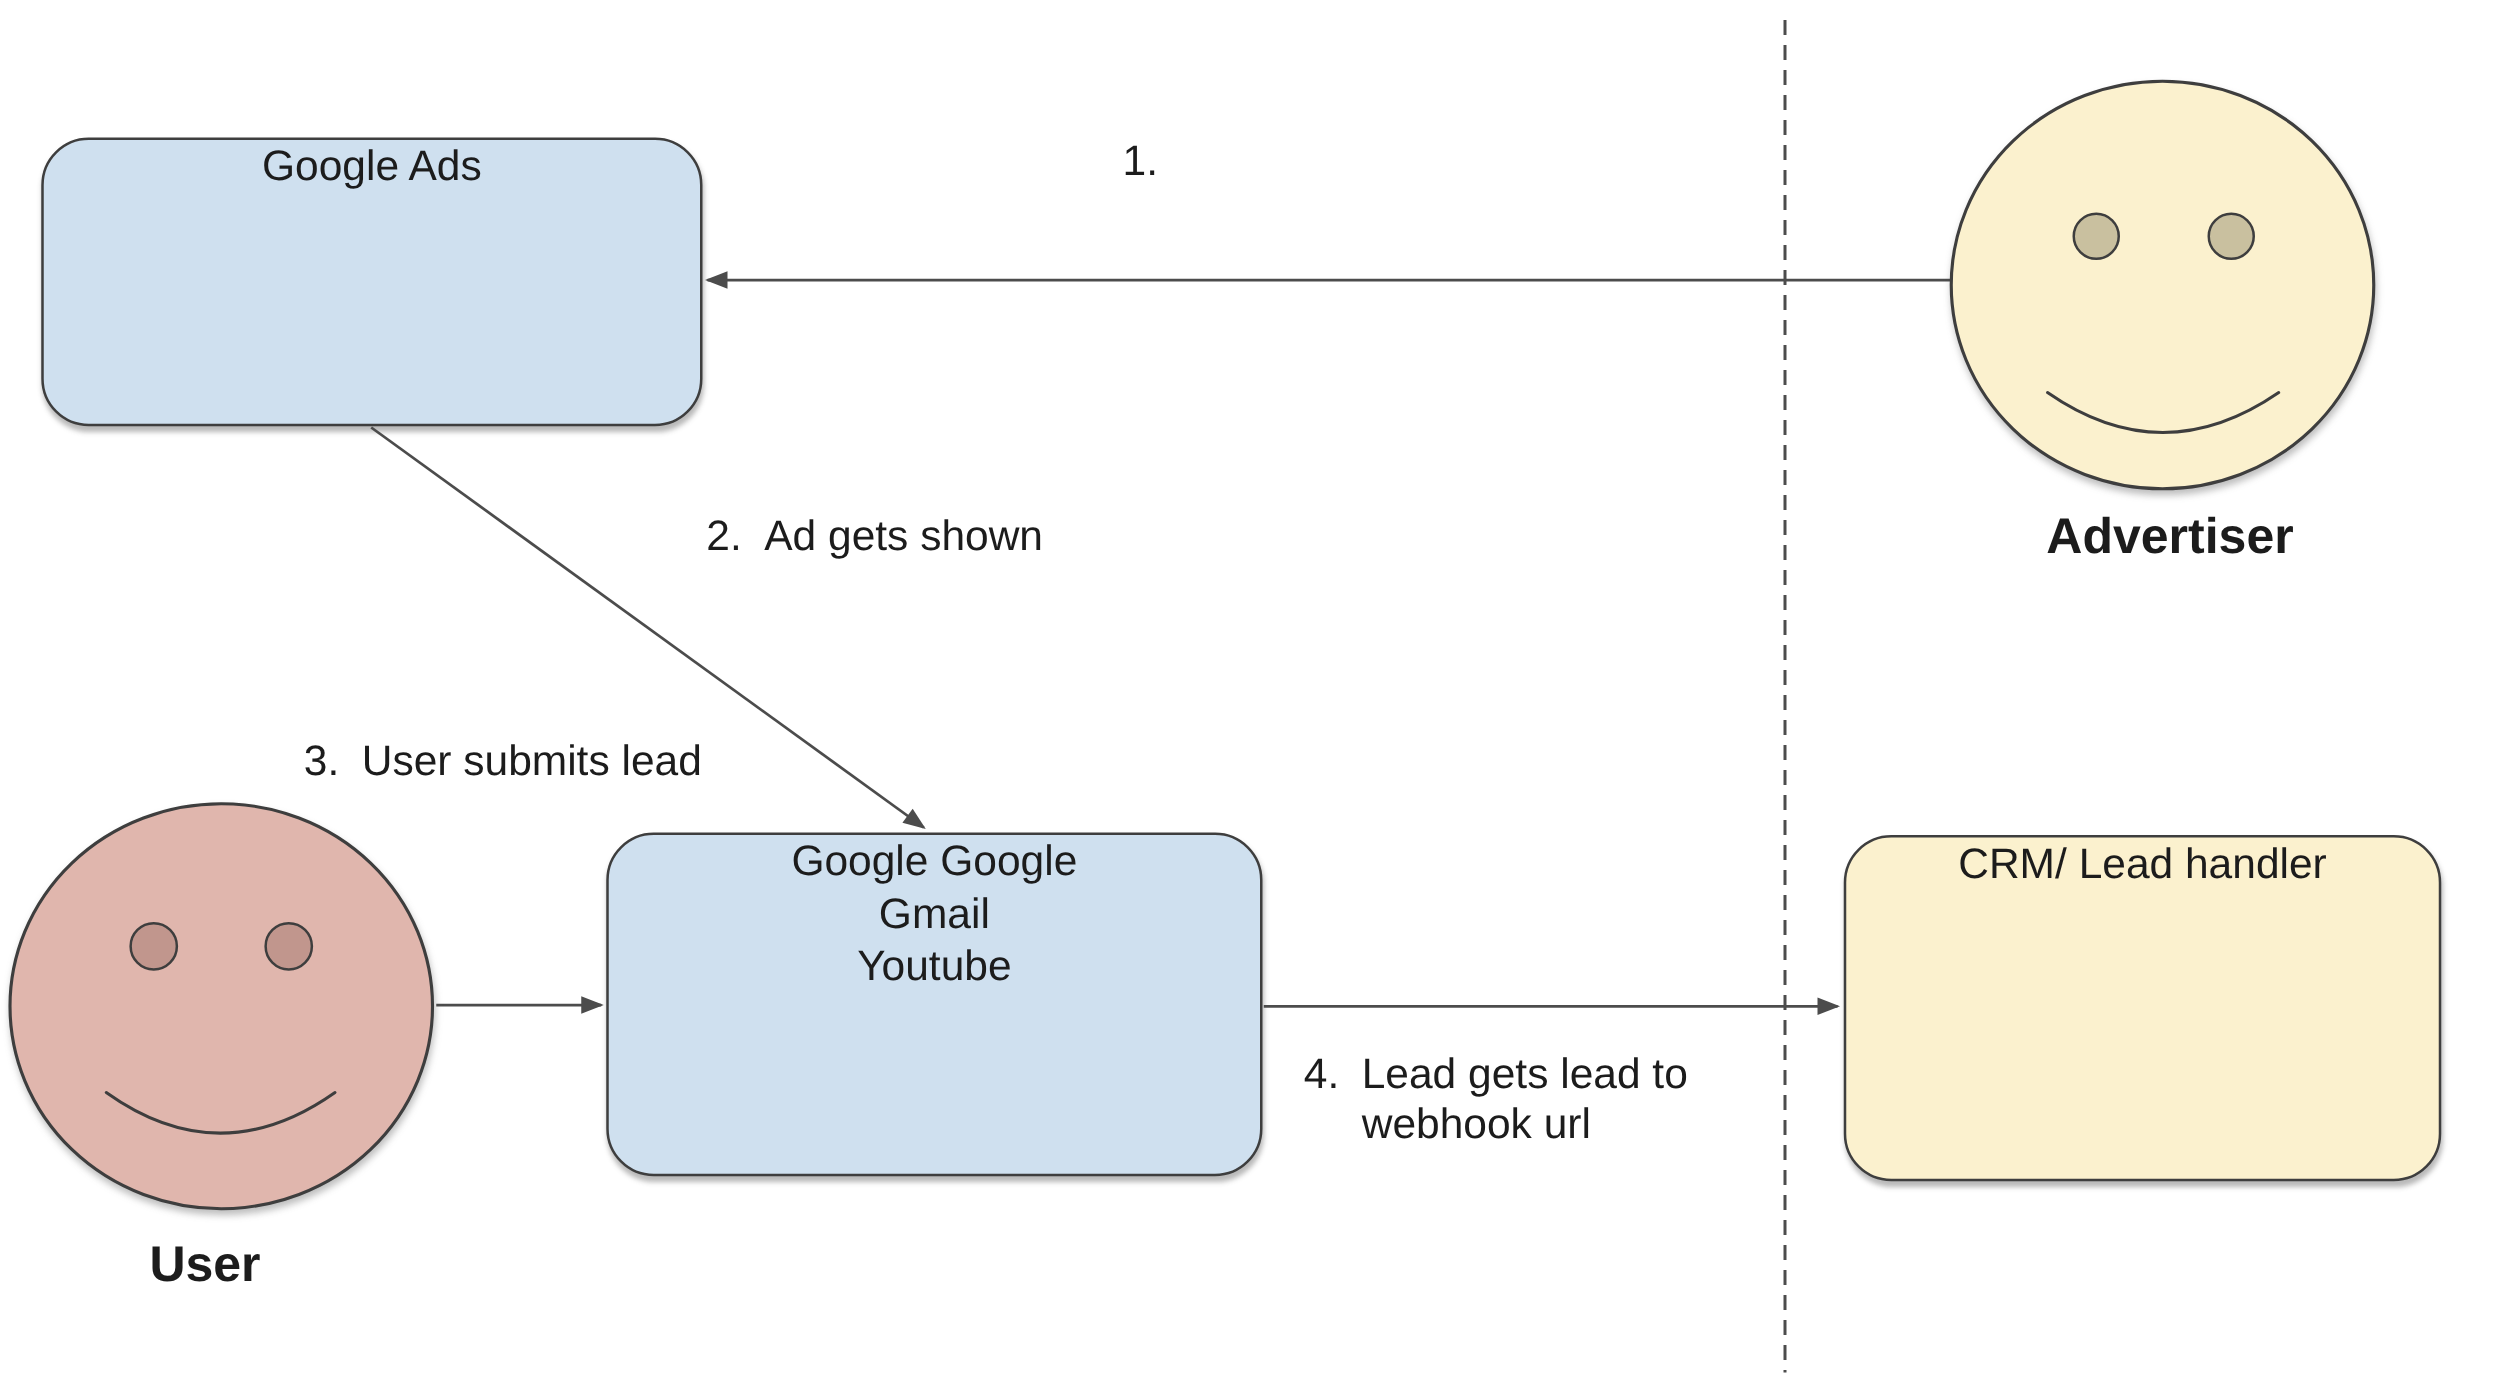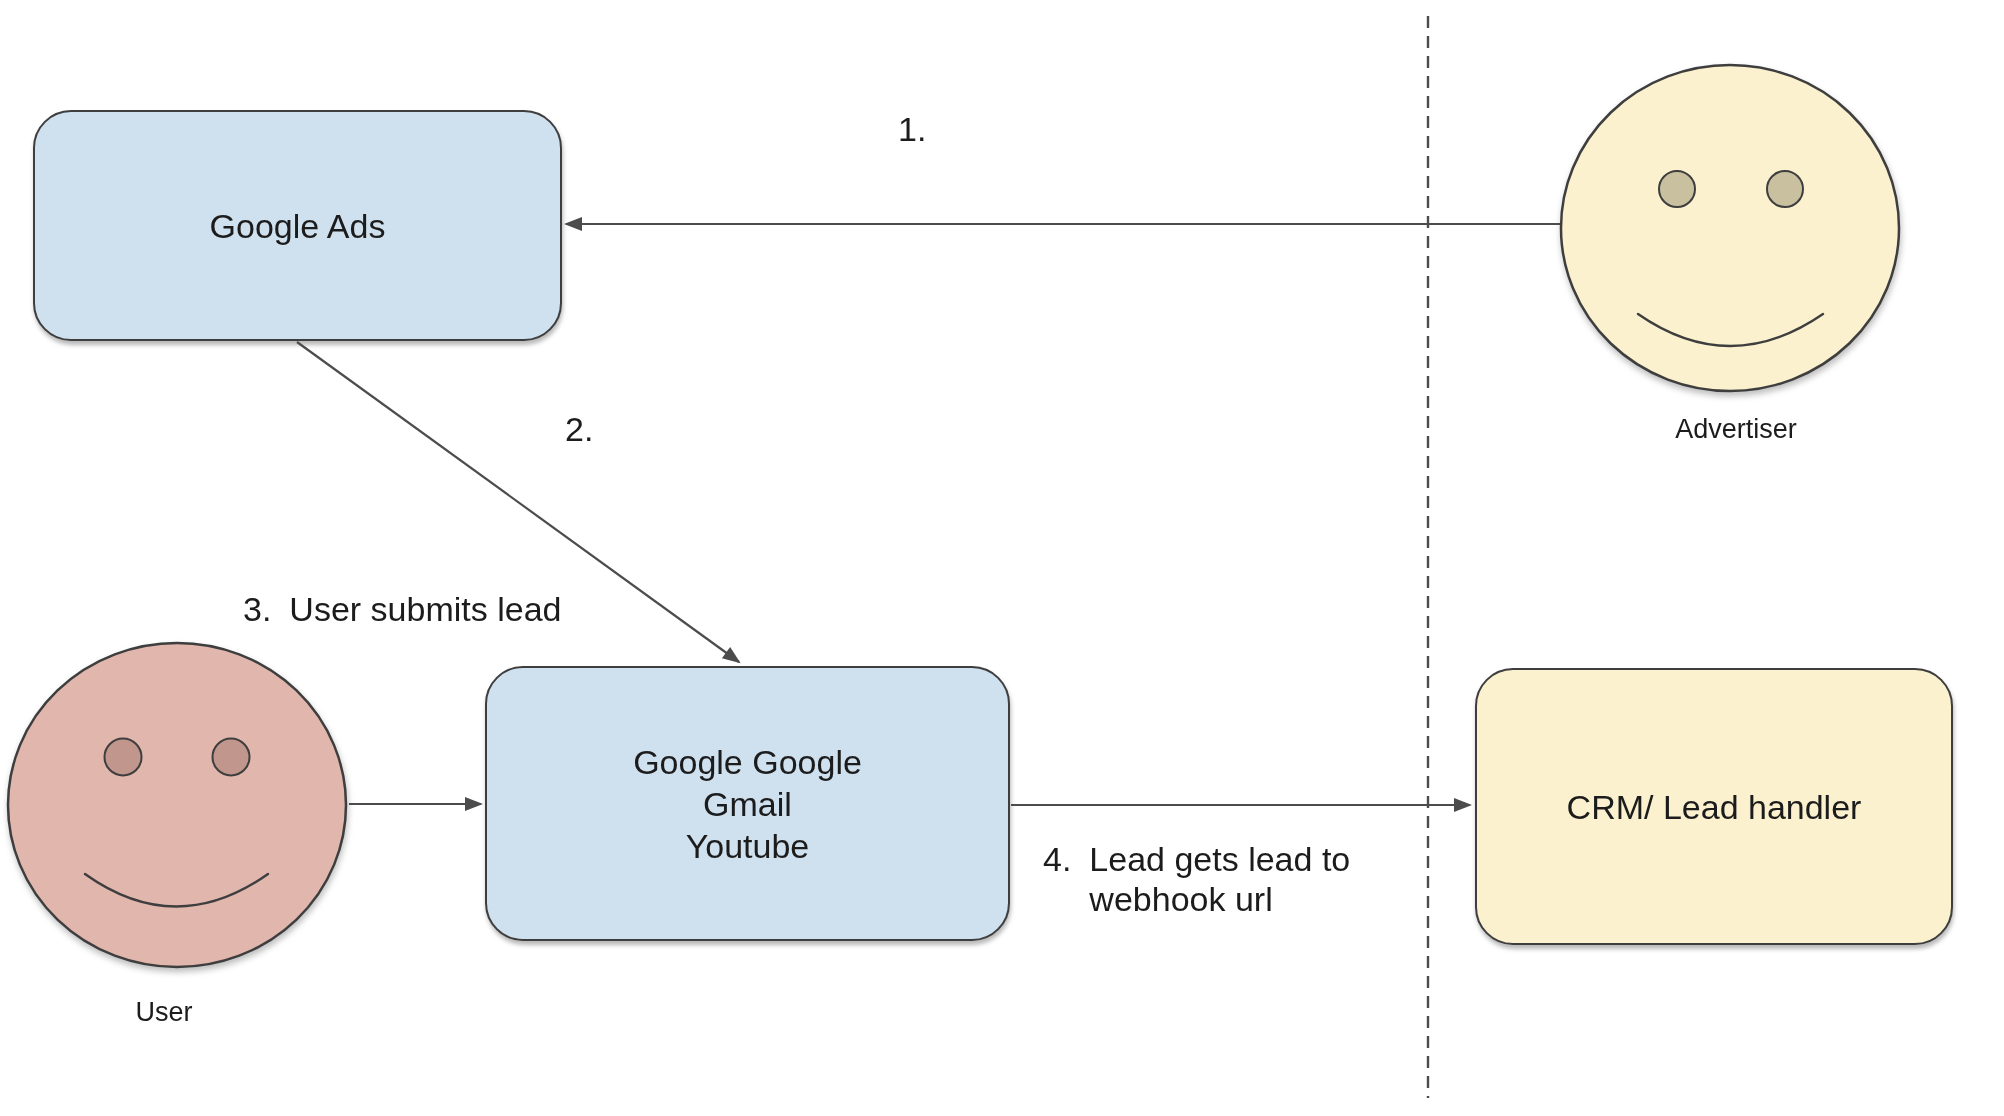--- a/index.html
+++ b/index.html
@@ -11,21 +11,21 @@
     font-family: "Liberation Sans", sans-serif;
     color: var(--text-black, #1c1c1c);
     overflow: hidden;
   }
   .node {
     position: absolute;
     box-sizing: border-box;
     border: 2.5px solid var(--stroke-dark, #3e3e3e);
     border-radius: 38px;
     display: flex;
-    align-items: center;
+    align-items: flex-start;
     justify-content: center;
     text-align: center;
     font-size: 34px;
     line-height: 42px;
     box-shadow: 1px 4px 4px rgba(70,70,70,0.38);
   }
   .node.blue   { background: var(--node-blue, #cfe0ef); }
   .node.yellow { background: var(--node-yellow, #fbf1ce); }
   .node-ads      { left: 33px;   top: 110px; width: 529px; height: 231px; }
   .node-surfaces { left: 485px;  top: 666px; width: 525px; height: 275px; }
@@ -43,22 +43,22 @@
   .step .lines span { display: block; }
   .step-1 { left: 898px;  top: 108px; }
   .step-2 { left: 565px;  top: 408px; }
   .step-3 { left: 243px;  top: 588px; }
   .step-4 { left: 1043px; top: 839px; line-height: 40px; }
 
   .actor-label {
     position: absolute;
     width: 300px;
     text-align: center;
-    font-size: 27px;
-    font-weight: normal;
+    font-size: 40px;
+    font-weight: bold;
     line-height: 44px;
     white-space: nowrap;
   }
   .actor-label-advertiser { left: 1586px; top: 407px; }
   .actor-label-user       { left: 14px;   top: 990px; }
 
   svg.overlay {
     position: absolute;
     left: 0; top: 0;
     width: 2004px; height: 1116px;
@@ -95,20 +95,23 @@
   <div class="node yellow node-crm">
     <span>CRM/ Lead handler</span>
   </div>
 
   <div class="step step-1">
     <span class="num">1.</span>
   </div>
 
   <div class="step step-2">
     <span class="num">2.</span>
+    <span class="lines">
+      <span>Ad gets shown</span>
+    </span>
   </div>
 
   <div class="step step-3">
     <span class="num">3.</span>
     <span class="lines">
       <span>User submits lead</span>
     </span>
   </div>
 
   <div class="step step-4">

